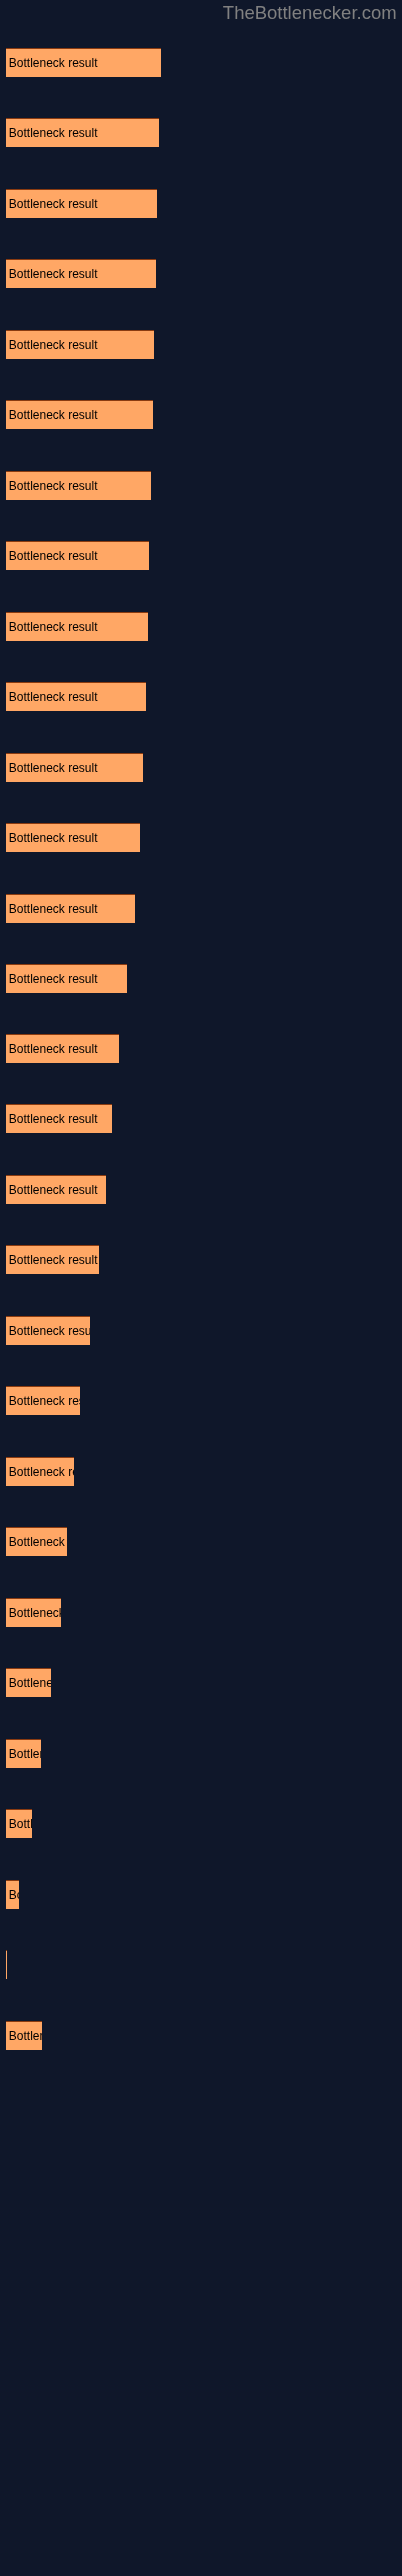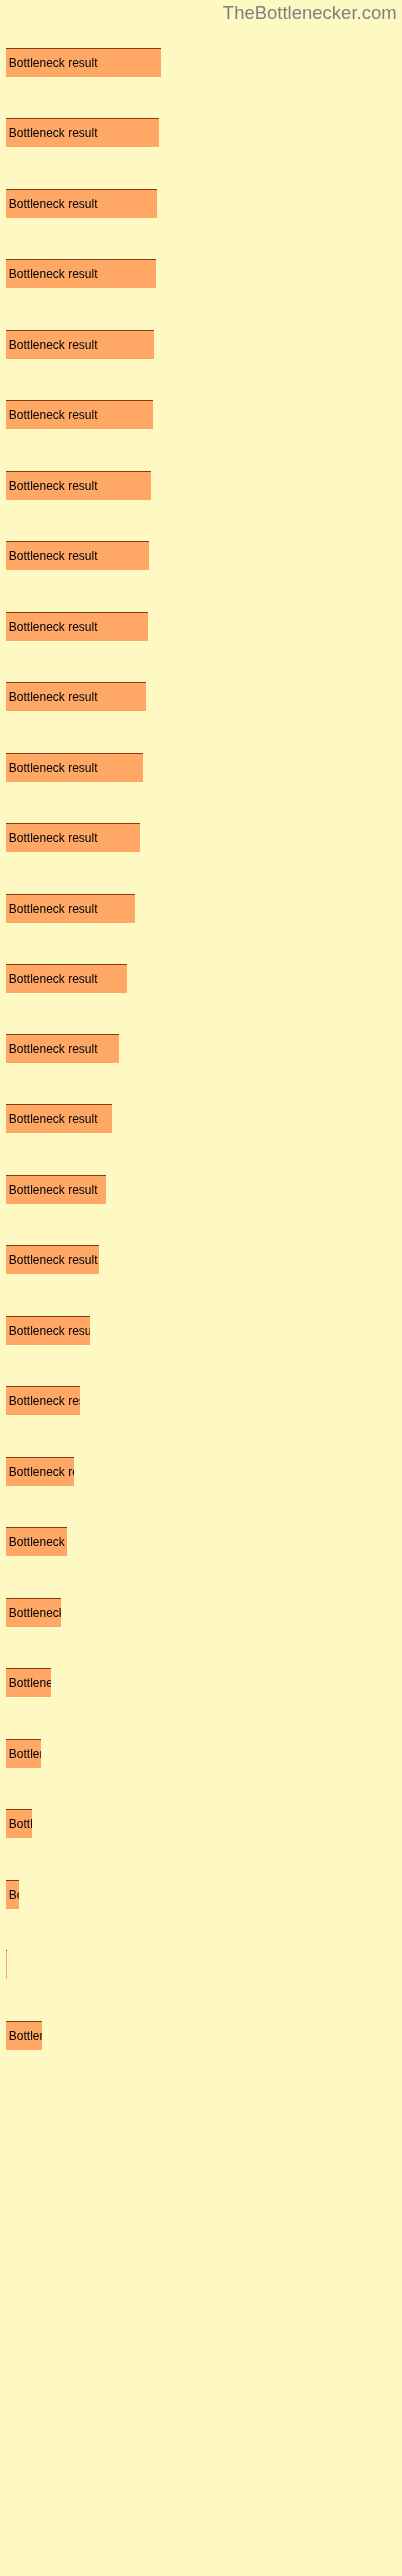--- a/index.html
+++ b/index.html
@@ -8,21 +8,21 @@
     padding: 0;
     background: #000000;
   }
   body {
     font-family: "Liberation Sans", sans-serif;
   }
   #page {
     position: relative;
     width: 403px;
     height: 2576px;
-    background: #fef9c3;
+    background: #0f172a;
     overflow: hidden;
   }
   #watermark {
     position: absolute;
     top: 1.6px;
     right: 6.4px;
     font-family: "Liberation Sans", sans-serif;
     font-size: 18.5px;
     line-height: 22.5px;
     color: #808080;

